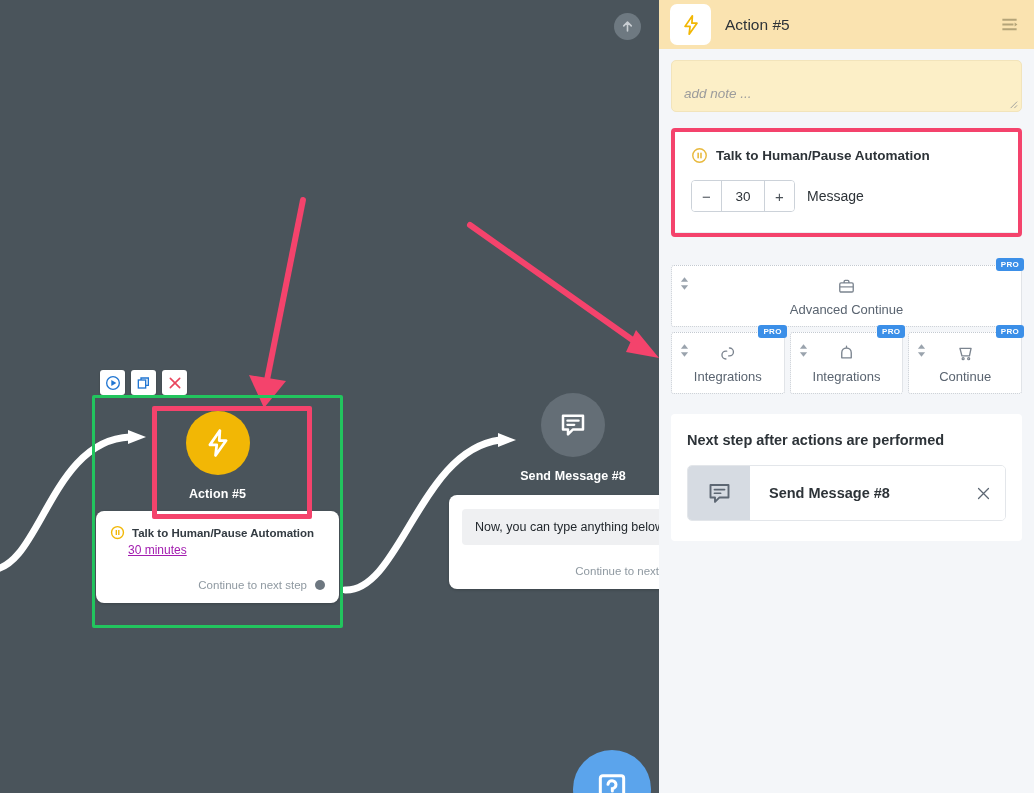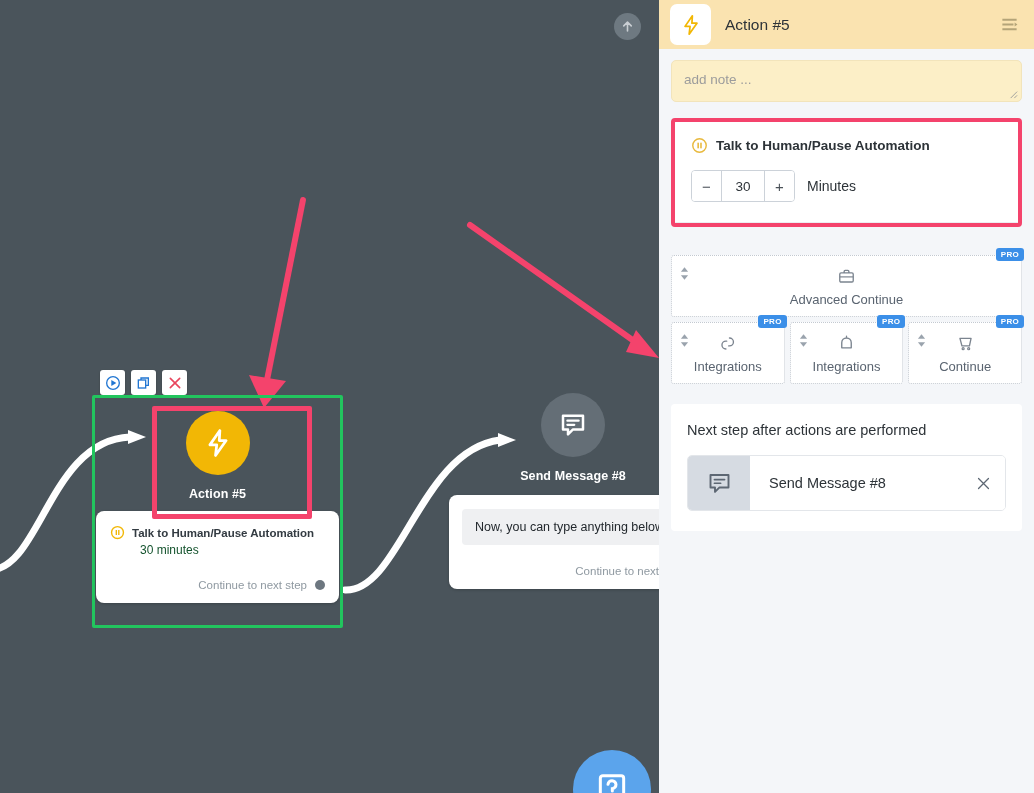--- a/index.html
+++ b/index.html
@@ -64,21 +64,21 @@
     margin-top: 12px; color: #ffffff; font-size: 12.5px; font-weight: bold;
     letter-spacing: .1px;
   }
   .node-card {
     margin-top: 10px; background: #ffffff; border-radius: 8px;
     padding: 14px 14px 12px 14px; width: 243px;
     box-shadow: 0 1px 3px rgba(0,0,0,.2);
   }
   .node-card-row { display: flex; align-items: center; gap: 7px; }
   .node-card-title { font-size: 11.5px; font-weight: bold; color: #333b42; }
-  .node-card-sub { font-size: 12px; color: #14532d; margin-top: 3px; margin-left: 30px; }
+  .node-card-sub { font-size: 12px; color: #a21caf; margin-top: 3px; margin-left: 18px; text-decoration: underline; }
   .node-card-foot {
     display: flex; align-items: center; justify-content: flex-end; gap: 8px;
     margin-top: 22px;
   }
   .node-card-foot span { font-size: 11.5px; color: #8f99a1; }
   .node-dot { width: 10px; height: 10px; border-radius: 50%; background: #6d7780; }
 
   
   .node-msg { position: absolute; left: 449px; top: 381px; width: 248px; }
   .msg-bubble {
@@ -112,21 +112,21 @@
   .panel-header-icon {
     width: 41px; height: 41px; border-radius: 7px; background: #ffffff;
     display: flex; align-items: center; justify-content: center; flex: 0 0 auto;
   }
   .panel-header-title { flex: 1; font-size: 15.5px; color: #2d3338; }
   .panel-menu-btn { width: 22px; height: 22px; display:flex; align-items:center; justify-content:center; }
 
   .note-wrap { padding: 11px 12px 0 12px; }
   .note-box {
     background: #fcefc7; border: 1px solid #f2e4bb; border-radius: 5px;
-    height: 42px; position: relative; padding: 11px 12px;
+    height: 42px; position: relative; padding: 25px 12px; font-style: italic;
   }
   .note-box .ph { font-size: 13.5px; color: #9c9c9c; }
   .note-grip {
     position: absolute; right: 3px; bottom: 2px; width: 11px; height: 11px;
   }
 
   .pink-box-pause {
     margin: 16px 12px 0 12px; border: 4px solid #f4436c; border-radius: 4px;
   }
   .card-white { background: #ffffff; border-radius: 2px; }
@@ -168,20 +168,21 @@
   }
   .tile-pink-outline {
     position: absolute; left: -5px; top: -5px; right: -5px; bottom: -5px;
     border: 4px solid #f4436c; border-radius: 3px; pointer-events: none;
   }
 
   
   .nextstep-card {
     margin: 20px 12px 0 12px; background: #ffffff; border-radius: 4px;
     padding: 18px 16px 20px 16px;
+    font-weight: bold;
   }
   .nextstep-title { font-size: 14.5px; color: #2d3338; }
   .nextstep-item {
     margin-top: 17px; display: flex; align-items: stretch;
     border: 1px solid #e3e6ea; border-radius: 5px; overflow: hidden; height: 56px;
   }
   .nextstep-ico {
     width: 62px; background: #d6dbe2; display: flex; align-items: center; justify-content: center;
     flex: 0 0 auto;
   }
@@ -332,21 +333,21 @@
               <rect x="13" y="8" width="2.2" height="8" fill="#e8b93d"></rect>
             </svg>
             <div class="pause-title">Talk to Human/Pause Automation</div>
           </div>
           <div class="stepper-row">
             <div class="stepper">
               <div class="stepper-btn">−</div>
               <div class="stepper-val">30</div>
               <div class="stepper-btn">+</div>
             </div>
-            <div class="stepper-unit">Minutes</div>
+            <div class="stepper-unit">Message</div>
           </div>
         </div>
       </div>
     </div>
 
     <div class="tiles">
       <div class="tile-row">
 
 
         <div class="tile">

